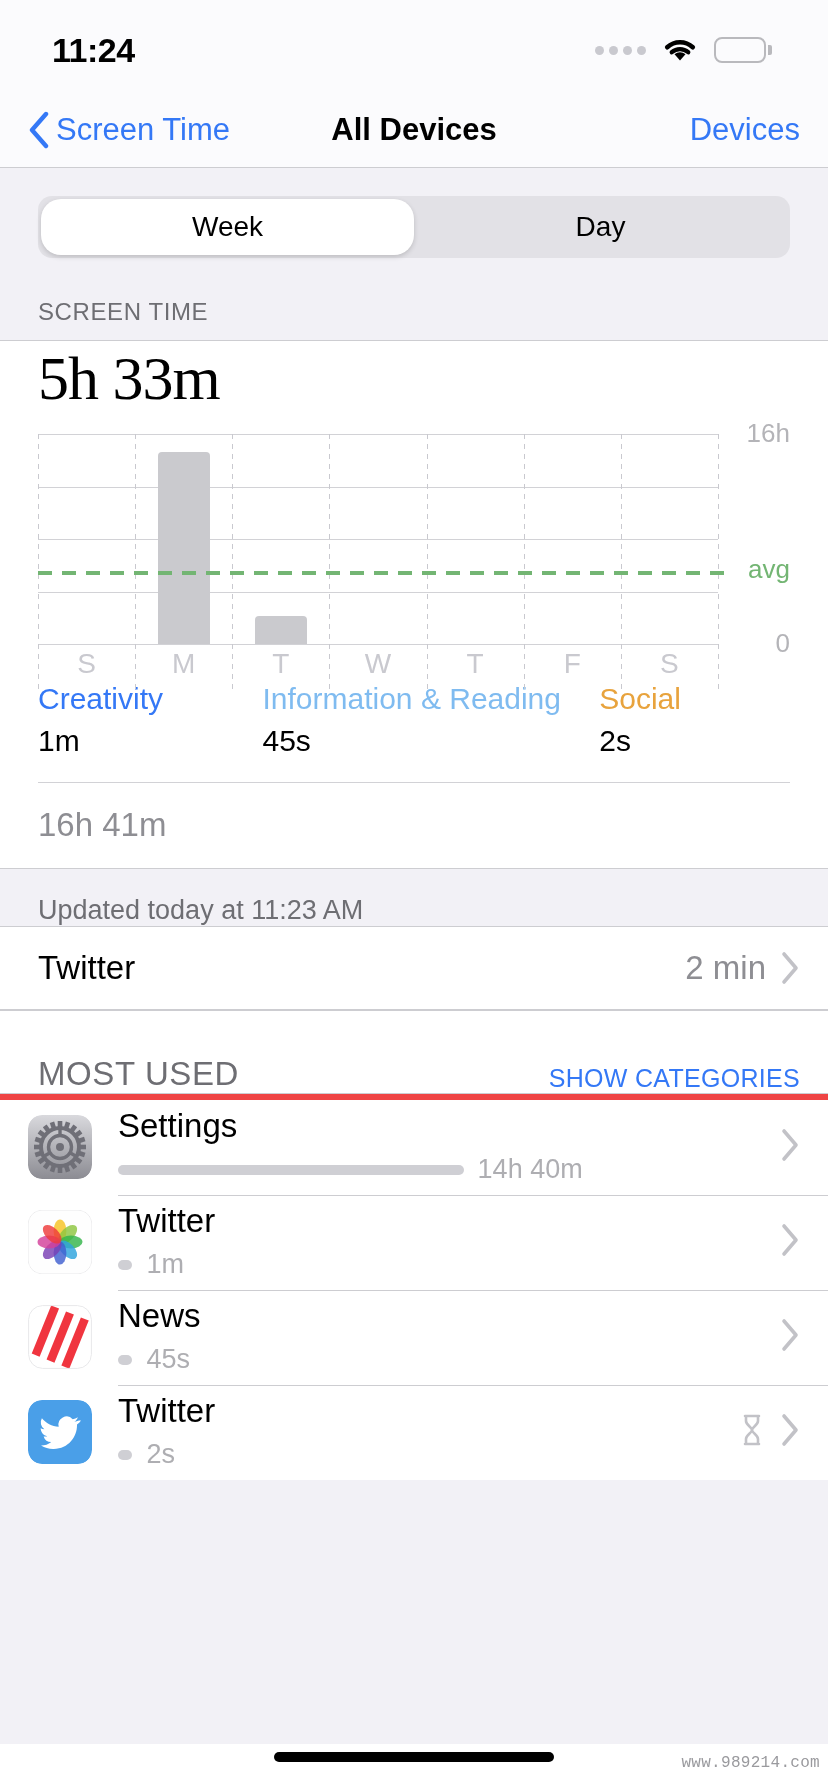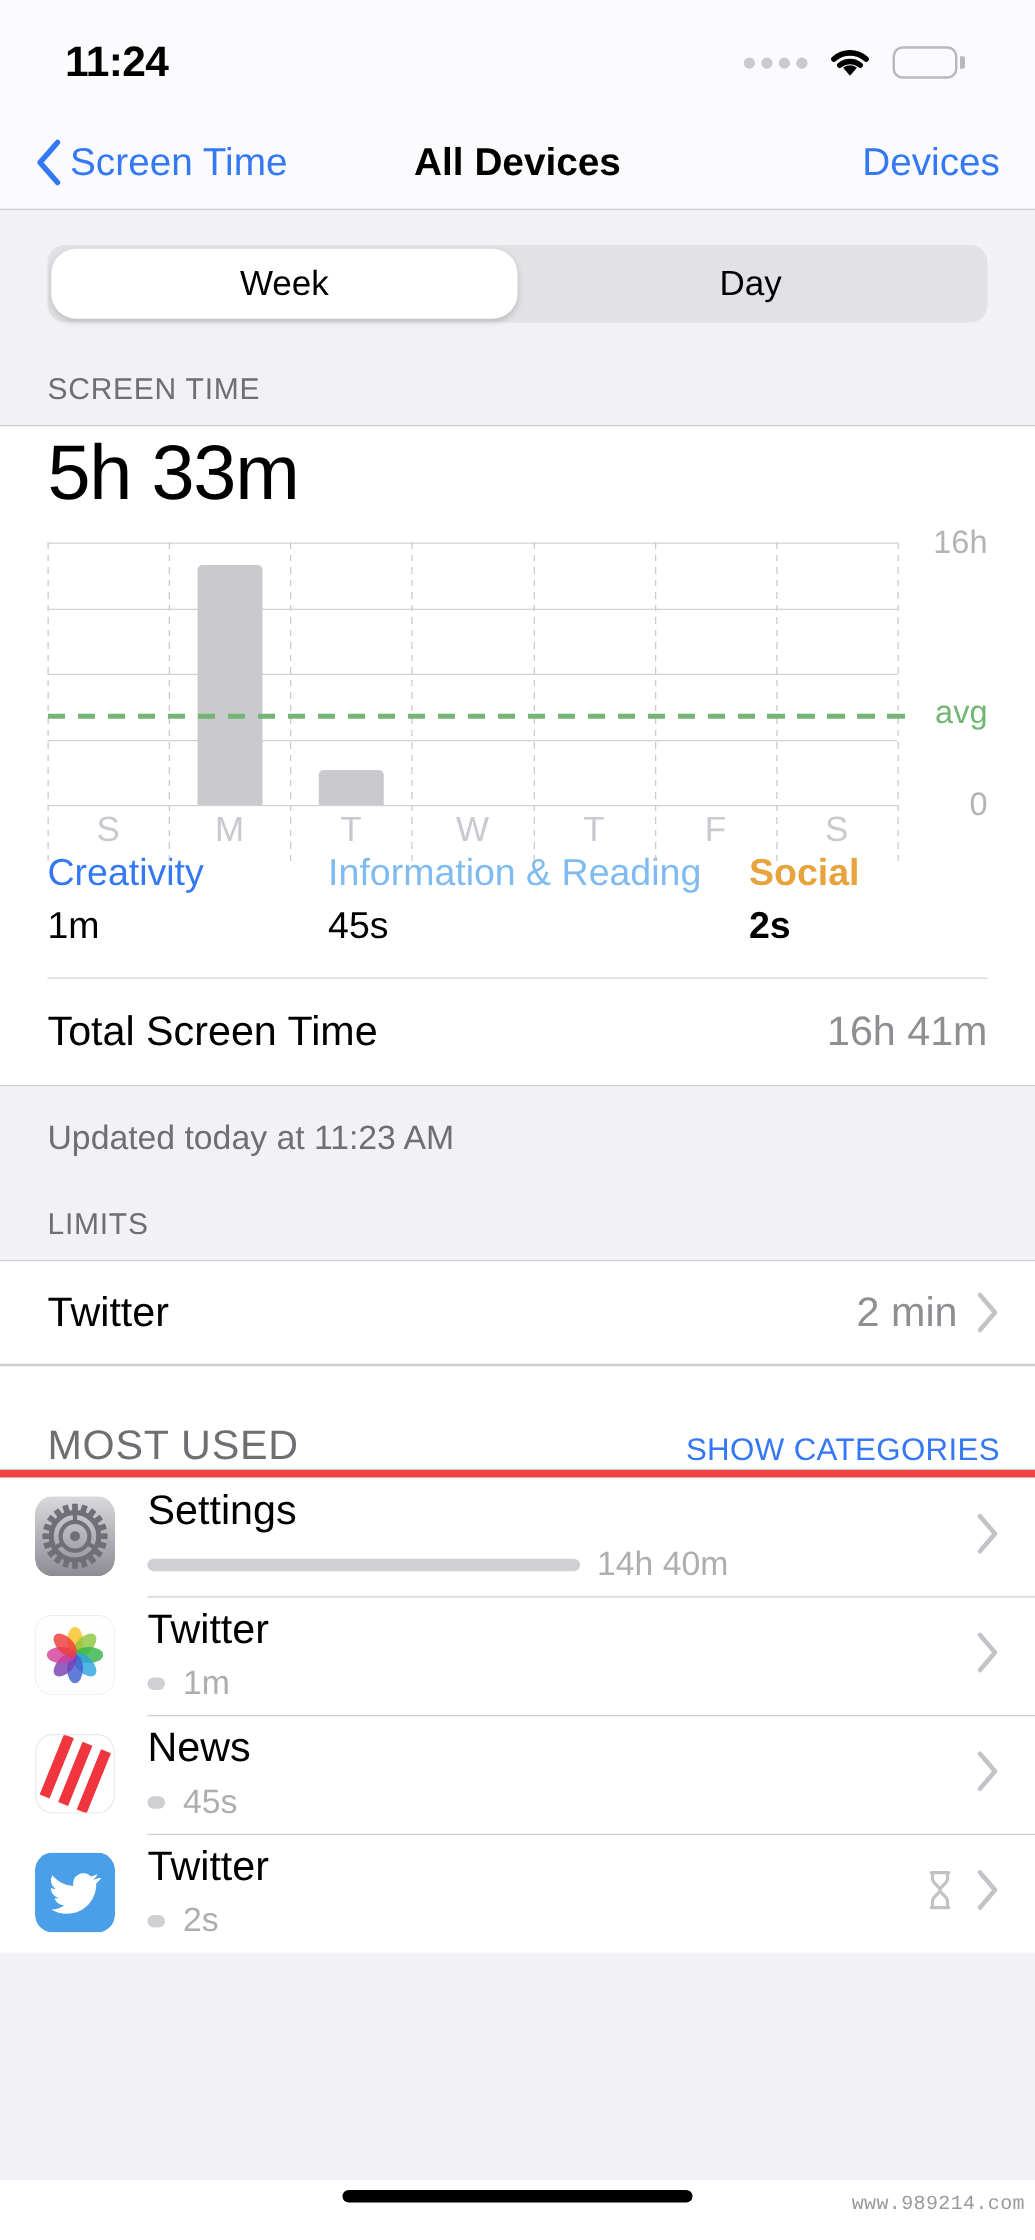--- a/index.html
+++ b/index.html
@@ -62,21 +62,21 @@
     background:#f2f1f6; padding:40px 38px 14px 38px;
     font-size:24px; color:#6e6e73; letter-spacing:0.6px; text-transform:uppercase;
   }
   .sec-head.row { display:flex; align-items:flex-end; justify-content:space-between; }
   .sec-head .action { color:#3478f6; font-size:25px; letter-spacing:0.3px; }
 
   
   .card { background:#fff; border-top:1px solid #cdcdd1; border-bottom:1px solid #cdcdd1; }
 
   .avg-label { font-size:31px; color:#8e8e93; padding:26px 38px 0 38px; }
-  .avg-value { font-size:62px; font-weight:400; letter-spacing:-1px; padding:2px 38px 0 38px; color:#000;}
+  .avg-value { font-size:62px; font-weight:400; letter-spacing:-1px; padding:2px 38px 0 38px; color:#000;font-family:Liberation Serif, serif;}
 
   
   .chart-area { position:relative; height:210px; margin:20px 38px 0 38px; }
   .plot { position:absolute; left:0; top:0; right:72px; bottom:0; }
   .hline { position:absolute; left:0; right:0; height:1px; background:#d2d2d6; }
   .vline { position:absolute; top:0; bottom:-48px; width:1px;
            background:repeating-linear-gradient(to bottom,#c9c9cf 0 5px,transparent 5px 10px); }
   .avgline {
     position:absolute; left:0; right:-14px; height:4px;
     background:repeating-linear-gradient(to right,#73b573 0 14px, transparent 14px 24px);
@@ -86,21 +86,21 @@
   .bar { width:52px; background:#cacace; border-radius:4px 4px 0 0; }
   .ylab { position:absolute; right:0; font-size:26px; color:#b4b4b8; }
   .ylab.avg { color:#73b573; }
   .daylabels { position:absolute; left:0; right:72px; top:214px; display:flex; }
   .daylabels span { flex:1; text-align:center; font-size:28px; color:#c9c9cf; }
 
   
   .cats { display:flex; padding:36px 38px 0 38px; }
   .cat { flex:1; }
   .cat:nth-child(2) { flex:1.5; }
-  .cat:last-child { flex:0.85;font-weight:bold; }
+  .cat:last-child { flex:0.85; }
   .cat-name { font-size:30px; line-height:1.25; }
   .cat-val { font-size:30px; color:#000; margin-top:6px; }
 
   .total-row {
     margin:24px 38px 0 38px; border-top:1px solid #d2d2d6;
     display:flex; align-items:center; justify-content:space-between;
     height:86px; font-size:33px;
   }
   .total-val { color:#8e8e93; }
 
@@ -234,28 +234,26 @@
           <div class="cat-name" style="color:#7fbbf0">Information &amp; Reading</div>
           <div class="cat-val">45s</div>
         </div>
         <div class="cat">
           <div class="cat-name" style="color:#e8a33d">Social</div>
           <div class="cat-val">2s</div>
         </div>
       </div>
 
     <div class="total-row">
-      <span>Total Screen Time</span>
       <span class="total-val">16h 41m</span>
     </div>
   </div>
 
   <div class="updated">Updated today at 11:23 AM</div>
 
-  <div class="sec-head">LIMITS</div>
   <div class="row">
     <span>Twitter</span>
     <span class="spacer"></span>
     <span class="value">2 min</span>
     <svg class="chev" width="20" height="34" viewBox="0 0 20 34">
       <path d="M4 3 L16 17 L4 31" stroke="#c2c2c7" stroke-width="3.6" fill="none" stroke-linecap="round" stroke-linejoin="round"></path>
     </svg>
   </div>
 
   <div class="sec-head row">

